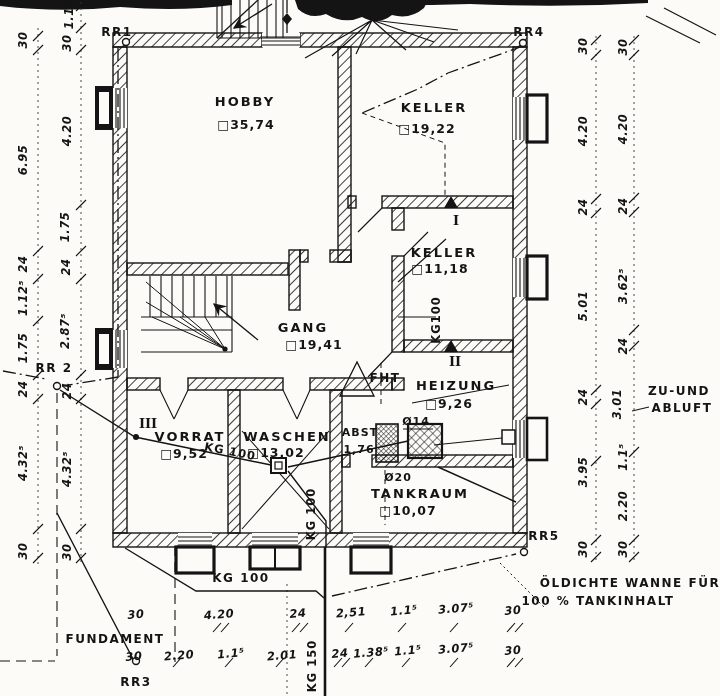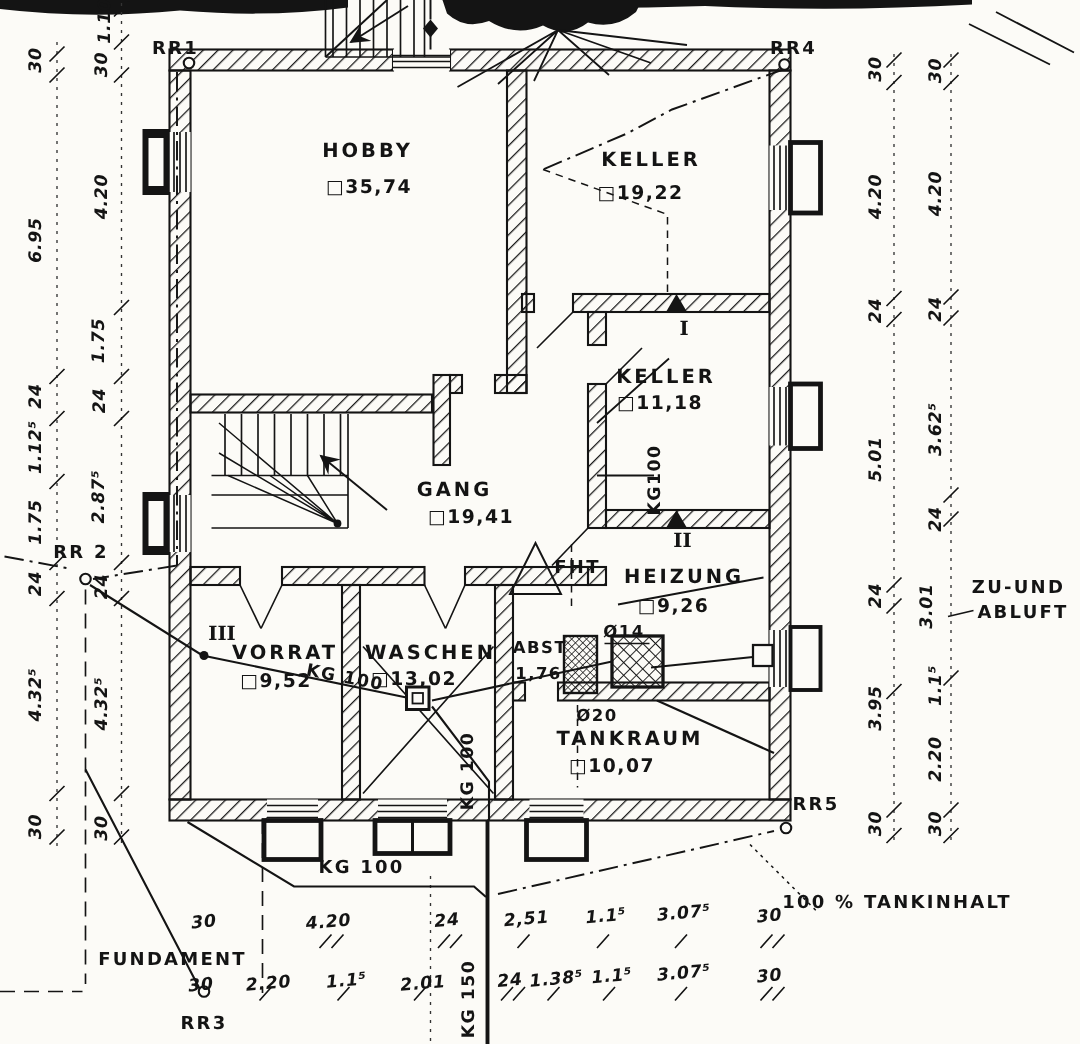--- a/index.html
+++ b/index.html
@@ -205,20 +205,21 @@
 <span class="lbl stencil" style="left:544px;top:536px">RR5</span>
 
 <span class="lbl vlbl" style="left:437px;top:320px">KG100</span>
 <span class="lbl diag" style="left:230px;top:452px">KG 100</span>
 <span class="lbl vlbl" style="left:312px;top:514px">KG 100</span>
 <span class="lbl stencil" style="left:241px;top:578px">KG 100</span>
 <span class="lbl vlbl" style="left:313px;top:666px">KG 150</span>
 
 <span class="lbl stencil" style="left:679px;top:391px">ZU-UND</span>
 <span class="lbl stencil" style="left:682px;top:408px">ABLUFT</span>
+<span class="lbl stencil" style="left:630px;top:583px">ÖLDICHTE WANNE FÜR</span>
 <span class="lbl stencil" style="left:598px;top:601px">100 % TANKINHALT</span>
 <span class="lbl stencil" style="left:115px;top:639px">FUNDAMENT</span>
 <span class="lbl stencil" style="left:385px;top:378px">FHT</span>
 <span class="lbl small" style="left:416px;top:421px">Ø14</span>
 <span class="lbl small" style="left:398px;top:477px">Ø20</span>
 <span class="lbl roman" style="left:456px;top:220px">I</span>
 <span class="lbl roman" style="left:455px;top:361px">II</span>
 <span class="lbl roman" style="left:148px;top:423px">III</span>
 
 <span class="lbl vhand" style="left:24px;top:40px">30</span>

